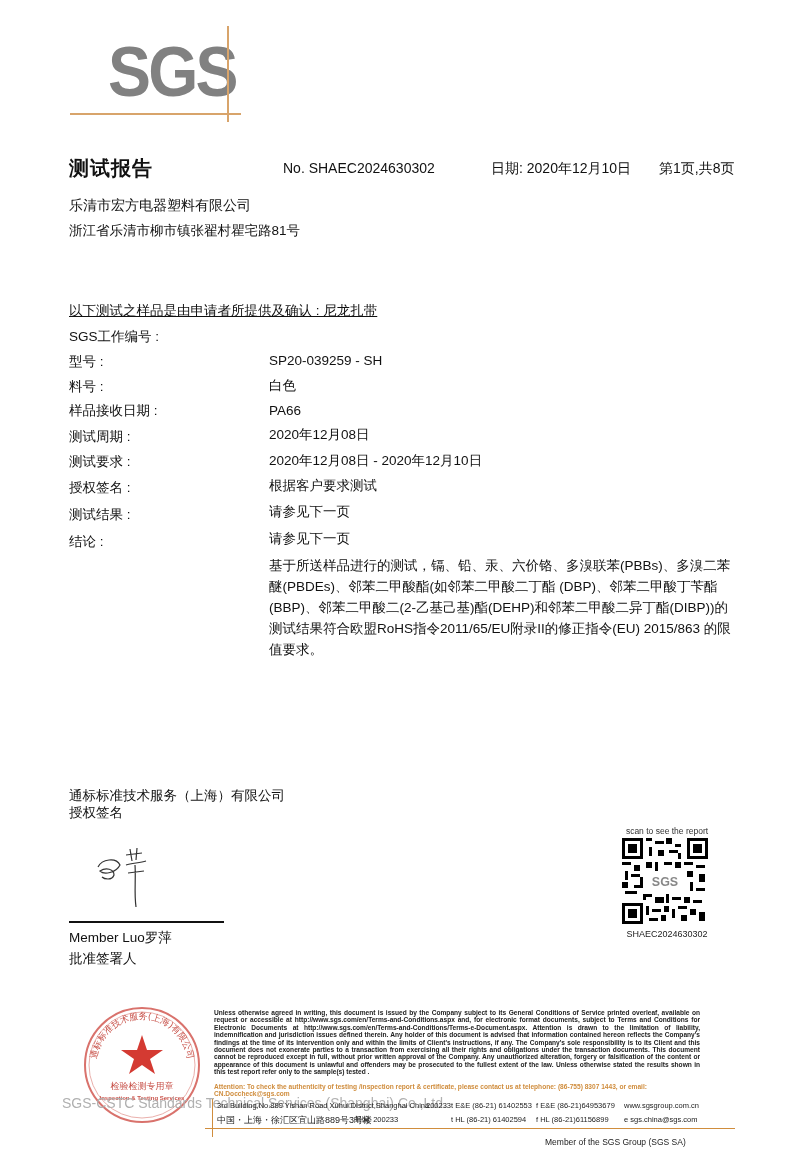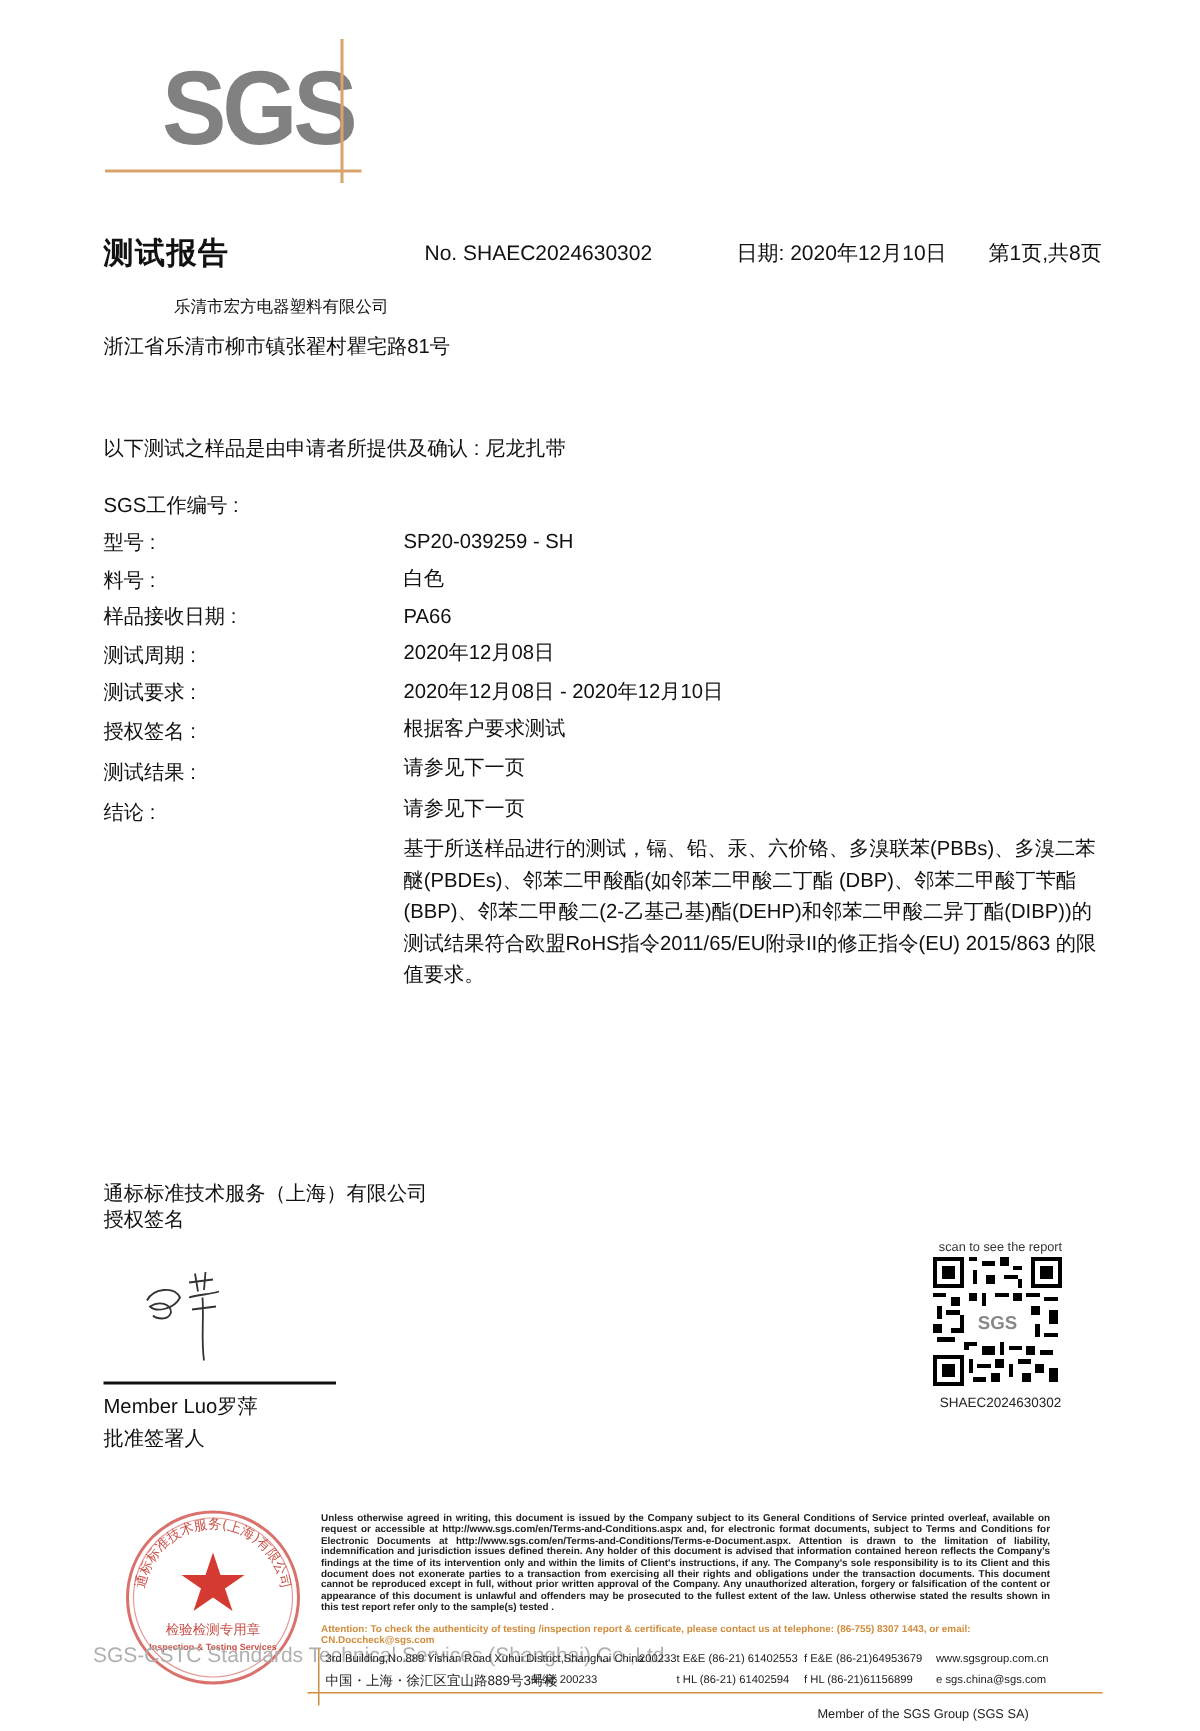--- a/index.html
+++ b/index.html
@@ -14,24 +14,24 @@
                transform: scaleX(0.92); transform-origin: left top; line-height: 80px; }
   .logo-hline { position: absolute; left: 0; top: 87px; width: 171px; height: 2px; background: #d8a46b; }
   .logo-vline { position: absolute; left: 157px; top: 0; width: 2px; height: 96px; background: #d8a46b; }
 
   
   .title { left: 69px; top: 155px; font-size: 20px; font-weight: bold; letter-spacing: 1px; }
   .report-no { left: 283px; top: 160px; font-size: 14px; }
   .report-date { left: 491px; top: 160px; font-size: 14px; }
   .page-info { left: 640px; top: 160px; font-size: 14px; margin-left: 19px; }
 
-  .company { left: 69px; top: 197px; font-size: 11px; margin-left: 47px; }
+  .company { left: 69px; top: 197px; font-size: 14px; }
   .address { left: 69px; top: 222px; font-size: 13.5px; }
 
-  .intro { left: 69px; top: 290px; font-size: 13.5px; }
+  .intro { left: 69px; top: 302px; font-size: 13.5px; text-decoration: underline; }
 
   .row { position: absolute; left: 69px; font-size: 13.5px; width: 680px; }
   .row .lbl { position: absolute; left: 0; top: 0; }
   .row .val { position: absolute; left: 200px; top: 0; width: 470px; line-height: 21px; margin-top: 22px; }
 
   .issuer { left: 69px; top: 787px; font-size: 13.5px; line-height: 17px; }
   .signature { left: 90px; top: 845px; width: 70px; height: 65px; }
   .sig-line { left: 69px; top: 921px; width: 155px; height: 2px; background: #111; }
   .signer { left: 69px; top: 927px; font-size: 13.5px; line-height: 21px; }
 

